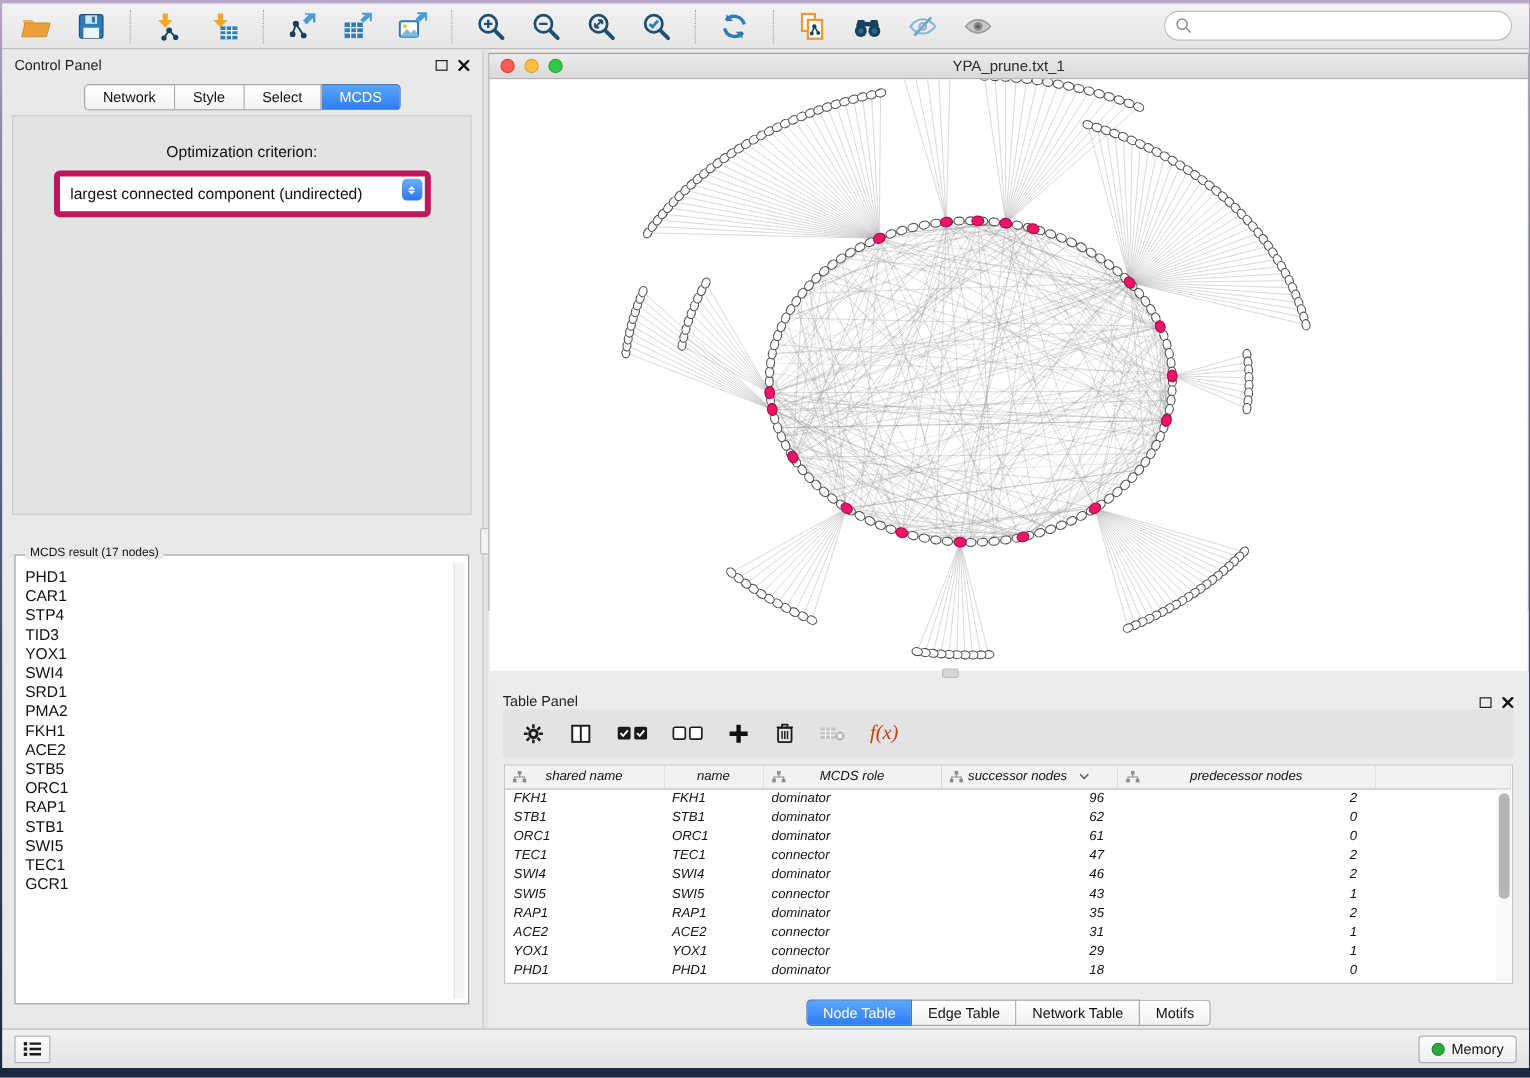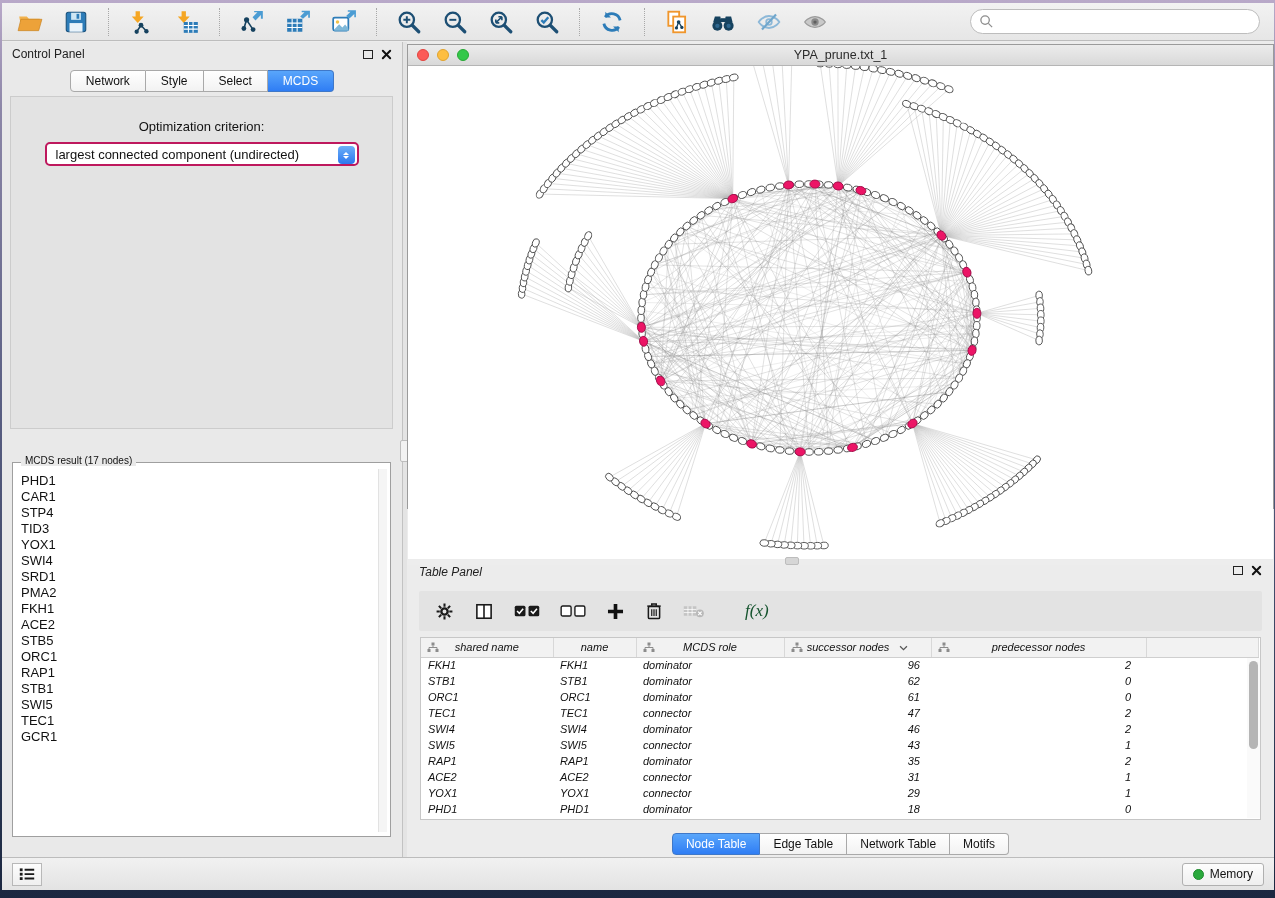--- a/index.html
+++ b/index.html
@@ -29,22 +29,22 @@
   .float-ic { width:10px; height:9px; border:1.6px solid #222; background:transparent; }
   .cp-tabs { display:flex; justify-content:center; margin-top:4px; }
   .seg { font-size:12px; padding:3px 15px; background:linear-gradient(#ffffff,#f2f2f2);
     border:1px solid #a9a9a9; border-left:none; color:#111; }
   .seg:first-child { border-left:1px solid #a9a9a9; border-radius:4px 0 0 4px; }
   .seg:last-child { border-radius:0 4px 4px 0; }
   .seg.sel { background:linear-gradient(#59a6fb,#2f7df4); color:#fff; border-color:#3f78c8; }
   .cp-body { position:absolute; left:8px; right:9px; top:54px; bottom:428px;
     background:#e3e3e3; border:1px solid #cccccc; }
   .opt-label { text-align:center; font-size:13px; color:#111; margin-top:22px; }
-  .select { margin:8px auto 0; width:314px; height:24px; background:#fff;
-    border:2px solid #be185d; border-radius:5px; display:flex; align-items:center;
+  .select { margin:8px auto 0; width:314px; height:39px; background:#fff;
+    border:5px solid #be185d; border-radius:5px; display:flex; align-items:center;
     font-size:13px; color:#111; padding-left:9px; position:relative; }
   .select .stepper { position:absolute; right:2px; top:2px; width:17px; height:18px;
     border-radius:4px; background:linear-gradient(#6cb0f8,#2c76ee); display:flex;
     flex-direction:column; align-items:center; justify-content:center; gap:1px; }
   .stepper i { border:3.5px solid transparent; display:block; width:0; height:0; }
   .stepper .up { border-bottom-color:#fff; margin-top:-2px; }
   .stepper .dn { border-top-color:#fff; margin-bottom:-2px; }
   .btn-row { display:flex; justify-content:center; gap:14px; margin-top:22px; }
   .mac-btn { font-size:13px; color:#111; background:linear-gradient(#ffffff,#f0f0f0);
     border:1px solid #ababab; border-radius:5px; padding:3px 14px; height:25px; }
@@ -74,26 +74,26 @@
   .traffic { display:flex; gap:8px; margin-left:9px; }
   .tl { width:12px; height:12px; border-radius:50%; }
   .tl.red{ background:#fc5b57; border:1px solid #e2443f;}
   .tl.yel{ background:#fdbe41; border:1px solid #e0a32e;}
   .tl.grn{ background:#34c84a; border:1px solid #27a835;}
   .net-title { position:absolute; left:0; right:0; text-align:center; font-size:12.5px; color:#2b2b2b; }
   .net-canvas { width:865px; height:493px; background:#fff; }
 
   
   .table-panel { position:absolute; left:405px; top:562px; right:0; height:292px; background:#ececec; }
-  .tp-header { height:26px; display:flex; align-items:flex-start; padding:0 12px;font-style:italic; }
+  .tp-header { height:26px; display:flex; align-items:flex-end; padding:0 12px; }
   .tp-title { font-size:12px; color:#222; }
   .tp-toolbar { margin:0 12px; height:40px; background:#e3e3e3; border-radius:2px;
     display:flex; align-items:center; gap:20px; padding:0 16px; }
   .tp-toolbar svg { display:block; }
-  .fx { font-family:"Liberation Serif", serif; font-style:italic; font-size:17px; color:#14532d;margin-left:20px; }
+  .fx { font-family:"Liberation Serif", serif; font-style:italic; font-size:17px; color:#c2410c; }
   .tbl-wrap { position:absolute; left:13px; right:13px; top:72px; height:183px;
     background:#fff; border:1px solid #c7c7c7; }
   table.nt { border-collapse:collapse; table-layout:fixed; width:838px;font-style:italic; }
   .nt th { height:19px; background:#f2f2f2; border-right:1px solid #d8d8d8;
     border-bottom:1px solid #cfcfcf; font-size:11px; font-weight:normal; color:#111;
     text-align:center; position:relative; }
   .nt th .hicon { position:absolute; left:6px; top:4px; }
   .nt th .chev { margin-left:10px; }
   .nt td { height:16px; font-size:11px; color:#111; padding:0; white-space:nowrap; overflow:hidden; }
   .nt td.txt { padding-left:7px; text-align:left; }

